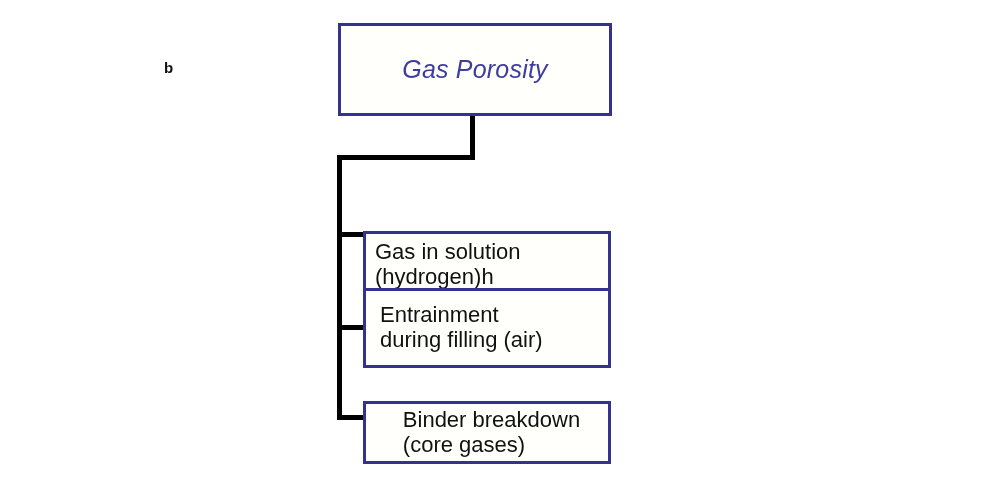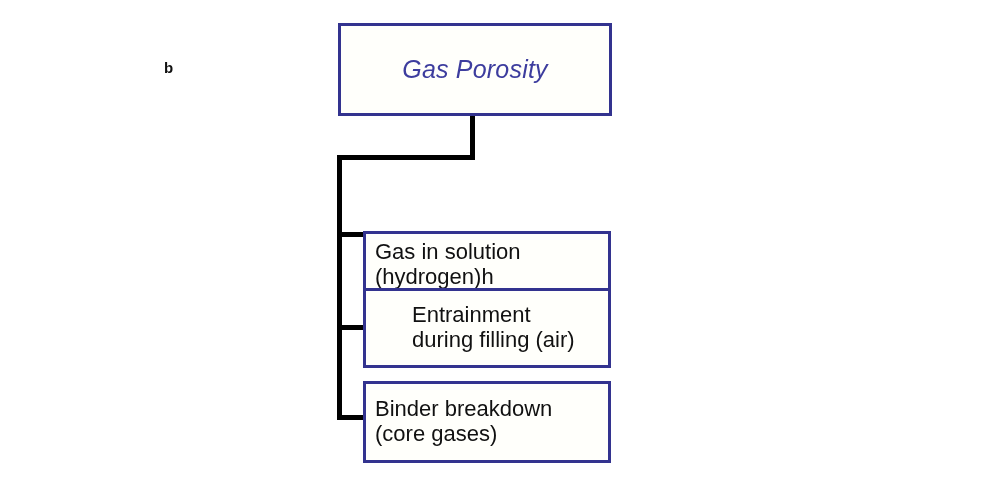--- a/index.html
+++ b/index.html
@@ -58,22 +58,22 @@
   .node-child .node-text {
     font-size: 22px;
     color: #111111;
     line-height: 1.12;
     text-align: left;
     white-space: pre-line;
   }
   .node-c1 { top: 196px; height: 67px; margin-top: 35px; }
   .node-c1 .node-text { padding-left: 9px; }
   .node-c2 { top: 288px; height: 80px; }
-  .node-c2 .node-text { padding-left: 14px; margin-left: 32px; }
-  .node-c3 { top: 381px; height: 82px; }
+  .node-c2 .node-text { padding-left: 14px; }
+  .node-c3 { top: 401px; height: 63px; justify-content: center; }
   .node-c3 .node-text { padding-left: 9px; }
 
   .connector {
     position: absolute;
     background: #000000;
   }
   .conn-root-drop {
     left: 470px;
     top: 116px;
     width: 5px;

